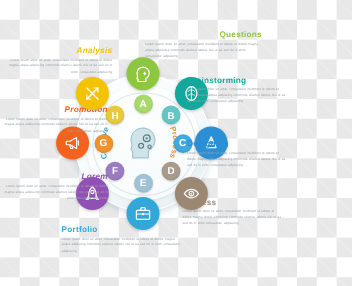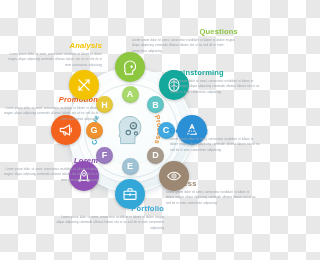--- a/index.html
+++ b/index.html
@@ -80,21 +80,21 @@
   .block .ttl{
     font-size:7.5px;font-weight:bold;margin:0 0 2px 0;line-height:1;
     letter-spacing:.2px;
   }
   .block .body{
     font-size:2.9px;line-height:2.05;color:#9aa3ab;
     word-spacing:.4px;
   }
   .ta-r{text-align:right;font-style:italic;}
   .ta-l{text-align:left;}
-  .ta-c{text-align:right;}
+  .ta-c{text-align:left;}
 </style>
 </head>
 <body>
 
 <div class="stage">
 
   <div class="disc-outer"></div>
   <div class="disc-mid"></div>
   <div class="disc-ring"></div>
   <div class="disc-inner"></div>

